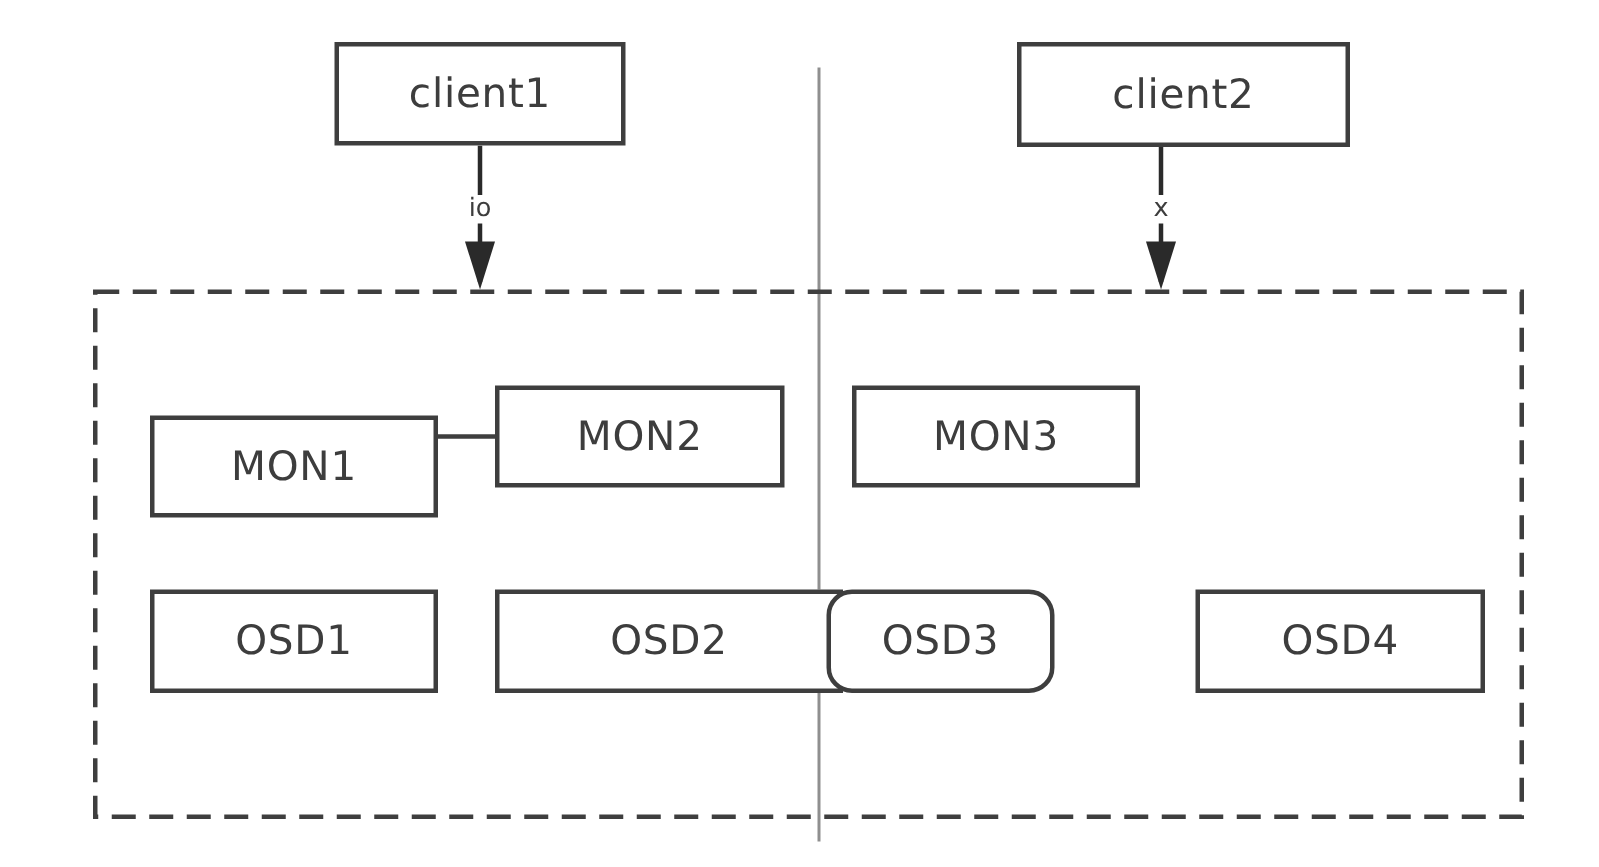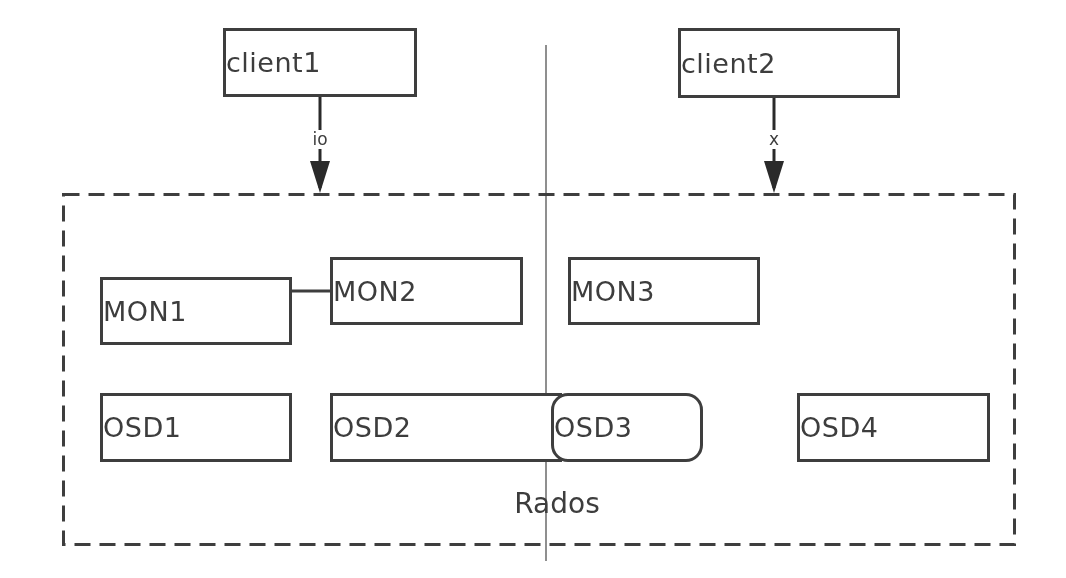--- a/index.html
+++ b/index.html
@@ -46,21 +46,21 @@
   .arrow-head {
     fill: var(--arrow);
     stroke: none;
   }
   .node {
     position: absolute;
     background: var(--background);
     border: 3px solid var(--border);
     display: flex;
     align-items: center;
-    justify-content: flex-start;
+    justify-content: center;
     font-size: 27px;
     letter-spacing: 0.5px;
     color: var(--text);
   }
   .arrow-label {
     position: absolute;
     transform: translateX(-50%);
     background: var(--background);
     padding: 0 3px;
     font-size: 17px;
@@ -124,15 +124,14 @@
   </div>
 
   <div class="node" style="left:551px; top:393px; width:152px; height:69px;border-radius:17px;">
     <span>OSD3</span>
   </div>
 
   <div class="node" style="left:797px; top:393px; width:193px; height:69px;">
     <span>OSD4</span>
   </div>
 
-  <div class="cluster-label" style="left:557px; top:489px;">Rados</div>
 
 </div>
 
 </body></html>

